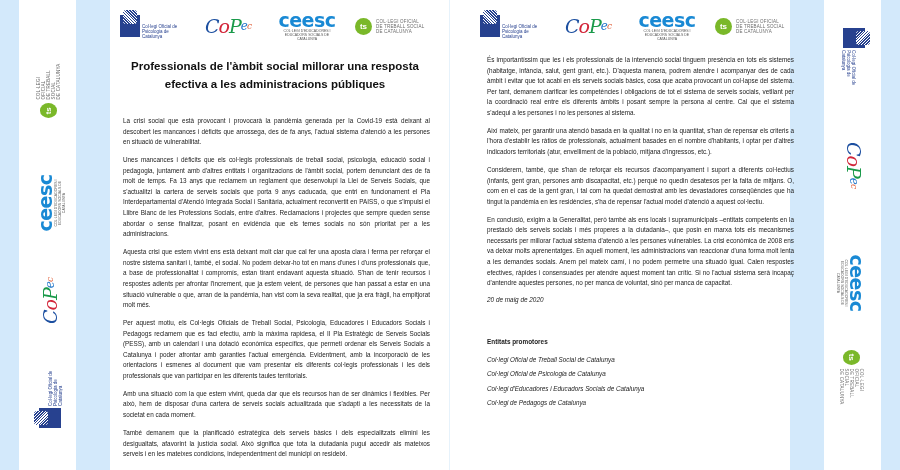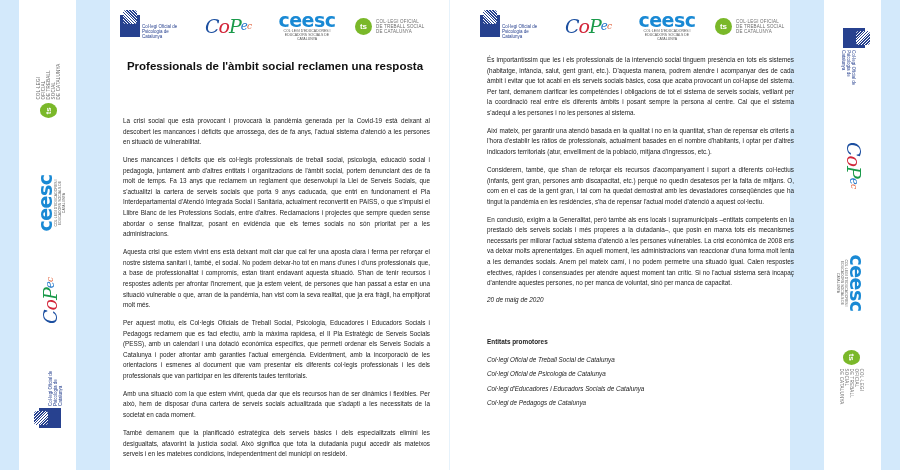--- a/index.html
+++ b/index.html
@@ -141,21 +141,22 @@
     <div class="tsc-badge">ts</div>
     <div class="tsc-text">
       <div>COL·LEGI OFICIAL</div>
       <div>DE TREBALL SOCIAL</div>
       <div>DE CATALUNYA</div>
     </div>
   </div>
 </div>
 
 <div class="title">
-  <div>Professionals de l'àmbit social reclamen una resposta</div>
+  <div>Professionals de l'àmbit social millorar una resposta</div>
+  <div>efectiva a les administracions públiques</div>
 </div>
 <div class="body-text" style="left:123px;top:116px;">
   <p>La crisi social que està provocant i provocarà la pandèmia generada per la Covid-19 està deixant al descobert les mancances i dèficits que arrossega, des de fa anys, l'actual sistema d'atenció a les persones en situació de vulnerabilitat.</p>
   <p>Unes mancances i dèficits que els col·legis professionals de treball social, psicologia, educació social i pedagogia, juntament amb d'altres entitats i organitzacions de l'àmbit social, portem denunciant des de fa molt de temps. Fa 13 anys que reclamem un reglament que desenvolupi la Llei de Serveis Socials, que s'actualitzi la cartera de serveis socials que porta 9 anys caducada, que entri en funcionament el Pla Interdepartamental d'Atenció Integrada Social i Sanitària, actualment reconvertit en PAISS, o que s'impulsi el Llibre Blanc de les Professions Socials, entre d'altres. Reclamacions i projectes que sempre queden sense abordar o sense finalitzar, posant en evidència que els temes socials no són prioritat per a les administracions.</p>
   <p>Aquesta crisi que estem vivint ens està deixant molt clar que cal fer una aposta clara i ferma per reforçar el nostre sistema sanitari i, també, el social. No podem deixar-ho tot en mans d'unes i d'uns professionals que, a base de professionalitat i compromís, estan tirant endavant aquesta situació. S'han de tenir recursos i respostes adients per afrontar l'increment, que ja estem veient, de persones que han passat a estar en una situació vulnerable o que, arran de la pandèmia, han vist com la seva realitat, que ja era fràgil, ha empitjorat molt més.</p>
   <p>Per aquest motiu, els Col·legis Oficials de Treball Social, Psicologia, Educadores i Educadors Socials i Pedagogs reclamem que es faci efectiu, amb la màxima rapidesa, el II Pla Estratègic de Serveis Socials (PESS), amb un calendari i una dotació econòmica específics, que permeti ordenar els Serveis Socials a Catalunya i poder afrontar amb garanties l'actual emergència. Evidentment, amb la incorporació de les orientacions i esmenes al document que vam presentar els diferents col·legis professionals i les dels professionals que van participar en les diferents taules territorials.</p>
   <p>Amb una situació com la que estem vivint, queda clar que els recursos han de ser dinàmics i flexibles. Per això, hem de disposar d'una cartera de serveis socials actualitzada que s'adapti a les necessitats de la societat en cada moment.</p>
   <p>També demanem que la planificació estratègica dels serveis bàsics i dels especialitzats elimini les desigualtats, afavorint la justícia social. Això significa que tota la ciutadania pugui accedir als mateixos serveis i en les mateixes condicions, independentment del municipi on resideixi.</p>
 </div>
 

